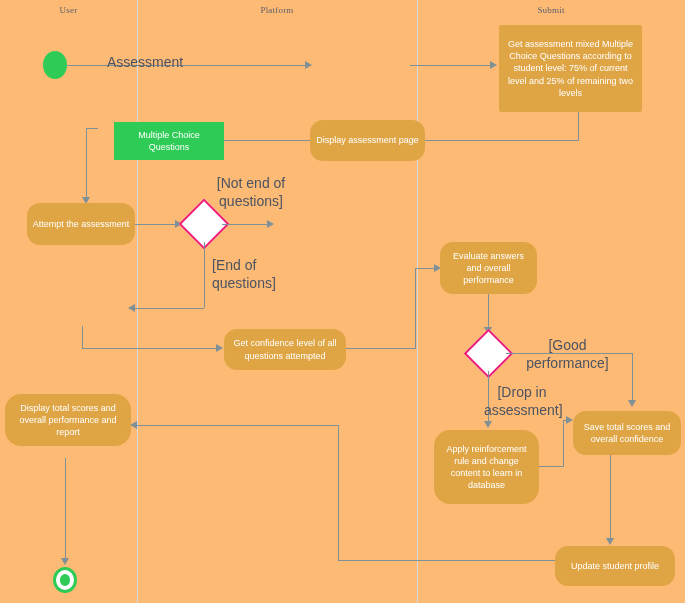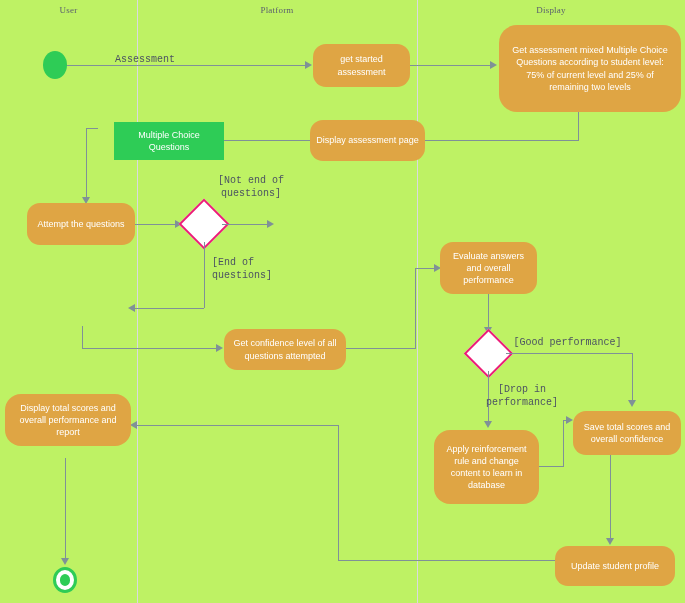--- a/index.html
+++ b/index.html
@@ -1,20 +1,20 @@
 <!DOCTYPE html>
 <html><head>
 <meta charset="utf-8">
 <style>
   html,body{margin:0;padding:0;background:#ffffff;}
   body{font-family:"Liberation Sans",sans-serif;}
   #canvas{
     position:relative;
     width:685px;height:603px;
-    background:#bef264;
+    background:#fdba74;
     overflow:hidden;
   }
   
   .lane-divider{
     position:absolute;top:0;width:1px;height:603px;
     background:#d9d9e0;
   }
   .lane-header{
     position:absolute;top:5px;
     text-align:center;
@@ -87,70 +87,69 @@
     border-right:7px solid #7f9197;
   }
   .arrow.down{
     border-left:4px solid transparent;
     border-right:4px solid transparent;
     border-top:7px solid #7f9197;
   }
   
   .edge-label{
     position:absolute;
-    font-size:10px;
+    font-size:14px;
     color:#4c5362;
     line-height:1.3;
     text-align:center;
     white-space:pre-line;
-    font-family:Liberation Mono, monospace;
+    font-family:Liberation Sans, sans-serif;
   }
 </style>
 </head>
 <body>
 
 <div id="canvas">
 
   <div class="lane-divider" style="left:137px"></div>
   <div class="lane-divider" style="left:417px"></div>
 
   <div class="lane-header" style="left:0px;width:137px">User</div>
   <div class="lane-header" style="left:137px;width:280px">Platform</div>
-  <div class="lane-header" style="left:417px;width:268px">Display</div>
+  <div class="lane-header" style="left:417px;width:268px">Submit</div>
 
   <div class="start-node" style="left:43px;top:51px;width:24px;height:28px"></div>
 
   <div class="hline" style="left:67px;top:65px;width:242px"></div>
   <div class="arrow right" style="left:305px;top:61px"></div>
   <div class="edge-label" style="left:105px;top:53px;width:80px">Assessment</div>
 
-  <div class="node" style="left:313px;top:44px;width:97px;height:43px">get started assessment</div>
 
   <div class="hline" style="left:410px;top:65px;width:83px"></div>
   <div class="arrow right" style="left:490px;top:61px"></div>
 
-  <div class="node" style="left:499px;top:25px;width:182px;height:87px;border-radius:18px;padding:4px 8px">Get assessment mixed Multiple Choice Questions according to student level: 75% of current level and 25% of remaining two levels</div>
+  <div class="node" style="left:499px;top:25px;width:143px;height:87px;border-radius:2px;padding:4px 8px">Get assessment mixed Multiple Choice Questions according to student level: 75% of current level and 25% of remaining two levels</div>
 
   <div class="vline" style="left:578px;top:112px;height:28px"></div>
   <div class="hline" style="left:424px;top:140px;width:155px"></div>
   <div class="arrow left" style="left:417px;top:136px"></div>
 
   <div class="node" style="left:310px;top:120px;width:115px;height:41px">Display assessment page</div>
 
   <div class="hline" style="left:214px;top:140px;width:96px"></div>
   <div class="arrow left" style="left:207px;top:136px"></div>
 
   <div class="node green" style="left:114px;top:122px;width:110px;height:38px">Multiple Choice Questions</div>
 
   <div class="vline" style="left:86px;top:128px;height:12px"></div>
   <div class="hline" style="left:86px;top:128px;width:12px"></div>
   <div class="vline" style="left:86px;top:128px;height:71px"></div>
   <div class="arrow down" style="left:82px;top:197px"></div>
 
-  <div class="node" style="left:27px;top:203px;width:108px;height:42px">Attempt the questions</div>
+  <div class="node" style="left:27px;top:203px;width:108px;height:42px">Attempt the assessment</div>
 
   <div class="hline" style="left:135px;top:224px;width:43px"></div>
   <div class="arrow right" style="left:175px;top:220px"></div>
 
   <div class="diamond" style="left:186px;top:206px;width:36px;height:36px"></div>
 
   <div class="hline" style="left:222px;top:224px;width:48px"></div>
   <div class="arrow right" style="left:267px;top:220px"></div>
   <div class="edge-label" style="left:205px;top:174px;width:92px">[Not end of
 questions]</div>
@@ -183,21 +182,21 @@
   <div class="hline" style="left:506px;top:353px;width:127px"></div>
   <div class="vline" style="left:632px;top:353px;height:50px"></div>
   <div class="arrow down" style="left:628px;top:400px"></div>
   <div class="edge-label" style="left:510px;top:336px;width:115px;text-align:center">[Good performance]</div>
 
   <div class="node" style="left:573px;top:411px;width:108px;height:44px">Save total scores and overall confidence</div>
 
   <div class="vline" style="left:488px;top:371px;height:53px"></div>
   <div class="arrow down" style="left:484px;top:421px"></div>
   <div class="edge-label" style="left:484px;top:383px;width:76px">[Drop in
-performance]</div>
+assessment]</div>
 
   <div class="node" style="left:434px;top:430px;width:105px;height:74px;border-radius:16px">Apply reinforcement rule and change content to learn in database</div>
 
   <div class="hline" style="left:539px;top:466px;width:25px"></div>
   <div class="vline" style="left:563px;top:420px;height:46px"></div>
   <div class="hline" style="left:563px;top:420px;width:6px"></div>
   <div class="arrow right" style="left:566px;top:416px"></div>
 
   <div class="vline" style="left:610px;top:455px;height:86px"></div>
   <div class="arrow down" style="left:606px;top:538px"></div>

